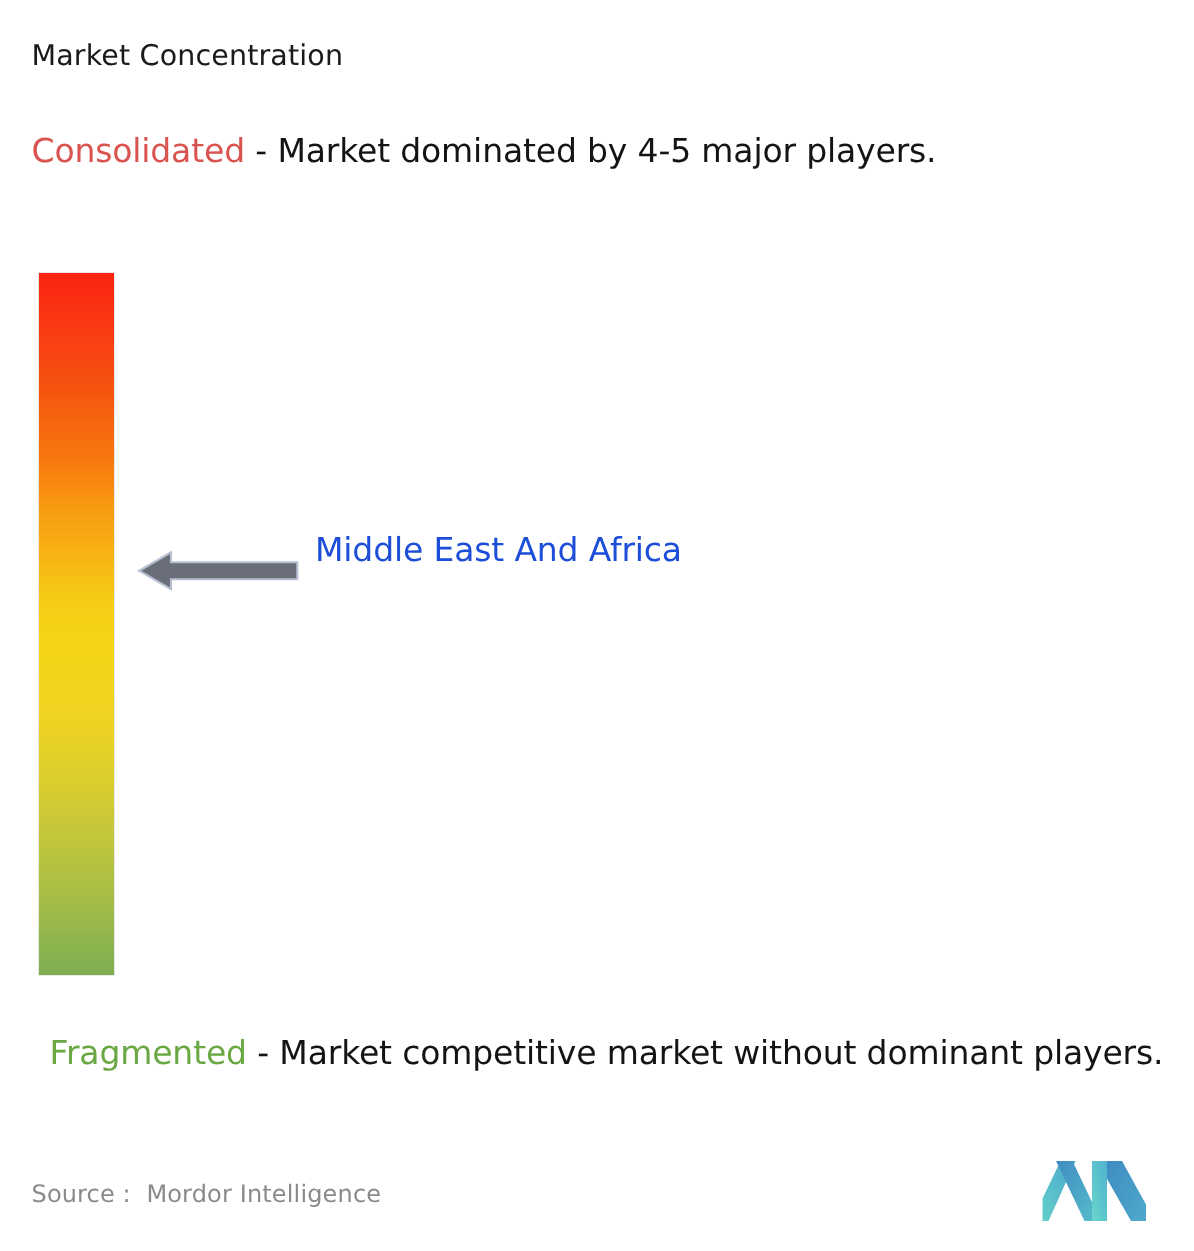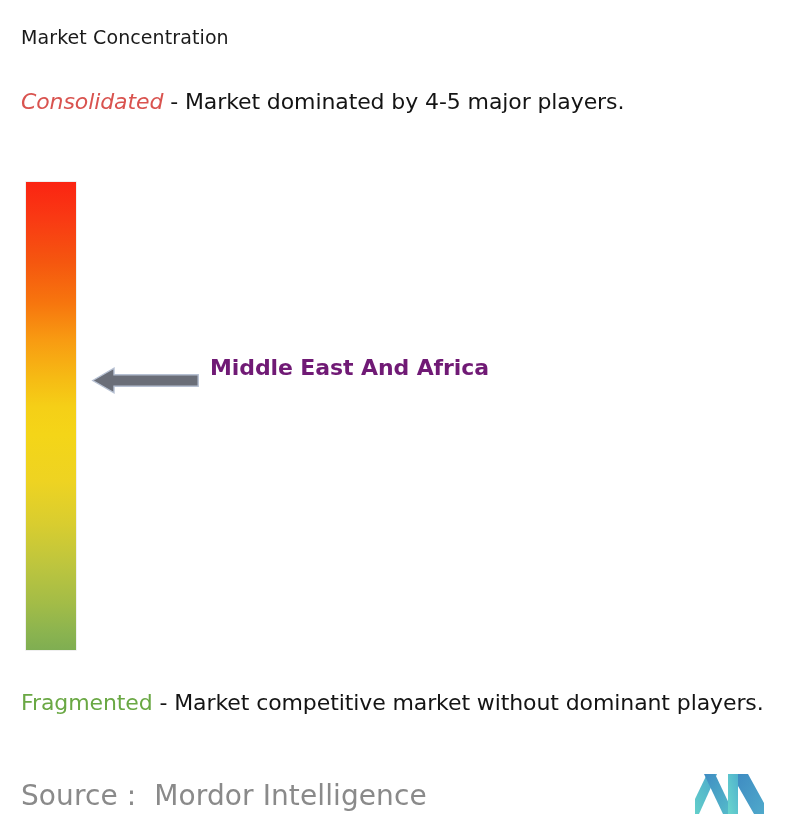--- a/index.html
+++ b/index.html
@@ -44,22 +44,22 @@
     top: 86px;
     width: 748px;
   }
   #legend-fragmented {
     top: 687px;
     width: 768px;
   }
   .legend-key {
     font-weight: 400;
   }
-  #consolidated-key { color: #d9534f; font-style: italic; }
-  #fragmented-key   { color: #6aa844; }
+  #consolidated-key { color: #d9534f; }
+  #fragmented-key   { color: #6aa844; margin-left: 12px; }
   .legend-desc { color: #141414; }
 
   
   #concentration-scale {
     position: absolute;
     left: 26px;
     top: 182px;
     width: 50px;
     height: 468px;
     background: linear-gradient(
@@ -92,32 +92,32 @@
     overflow: visible;
   }
 
   
   #callout-label {
     position: absolute;
     left: 210px;
     top: 350px;
     font-size: 22px;
     line-height: 35px;
-    color: #701a75;
-    font-weight: 700;
+    color: #1d4ed8;
+    font-weight: 400;
     letter-spacing: -0.1px;
     white-space: nowrap;
   }
 
   
   #source-note {
     position: absolute;
     left: 21px;
     top: 783px;
-    font-size: 28px;
+    font-size: 16px;
     line-height: 26px;
     color: #8a8a8a;
     font-weight: 400;
     letter-spacing: 0.1px;
     white-space: nowrap;
   }
   #brand-logo {
     position: absolute;
     left: 694px;
     top: 770px;

